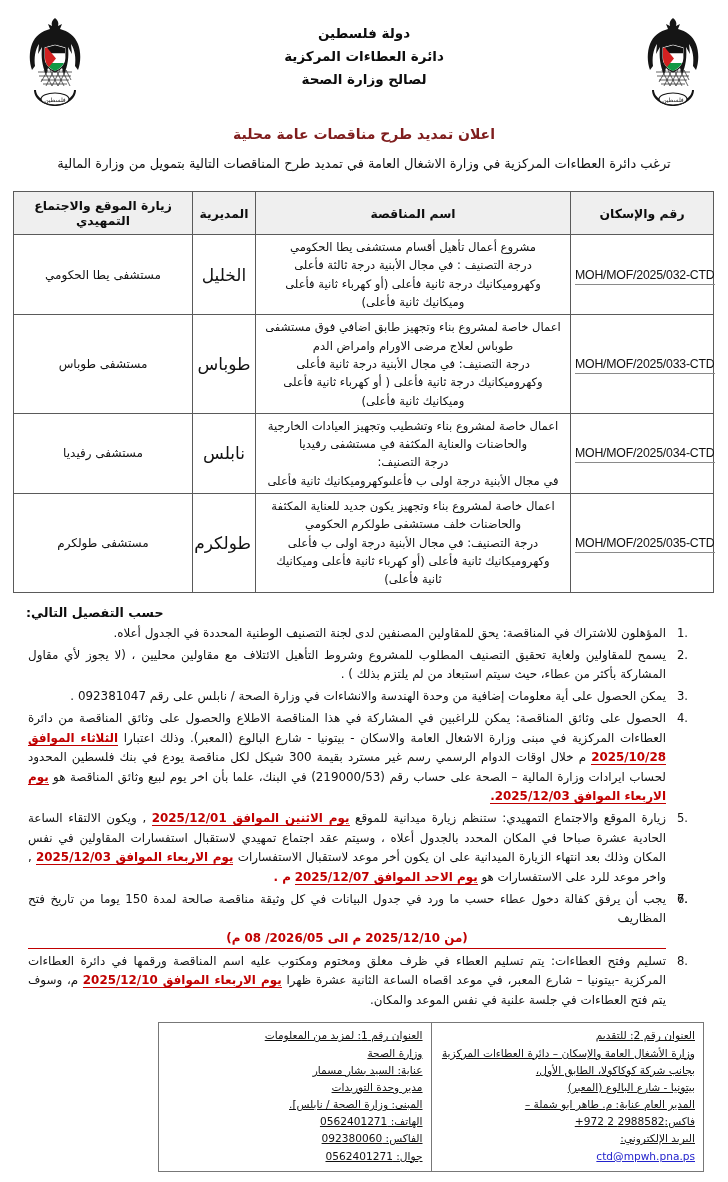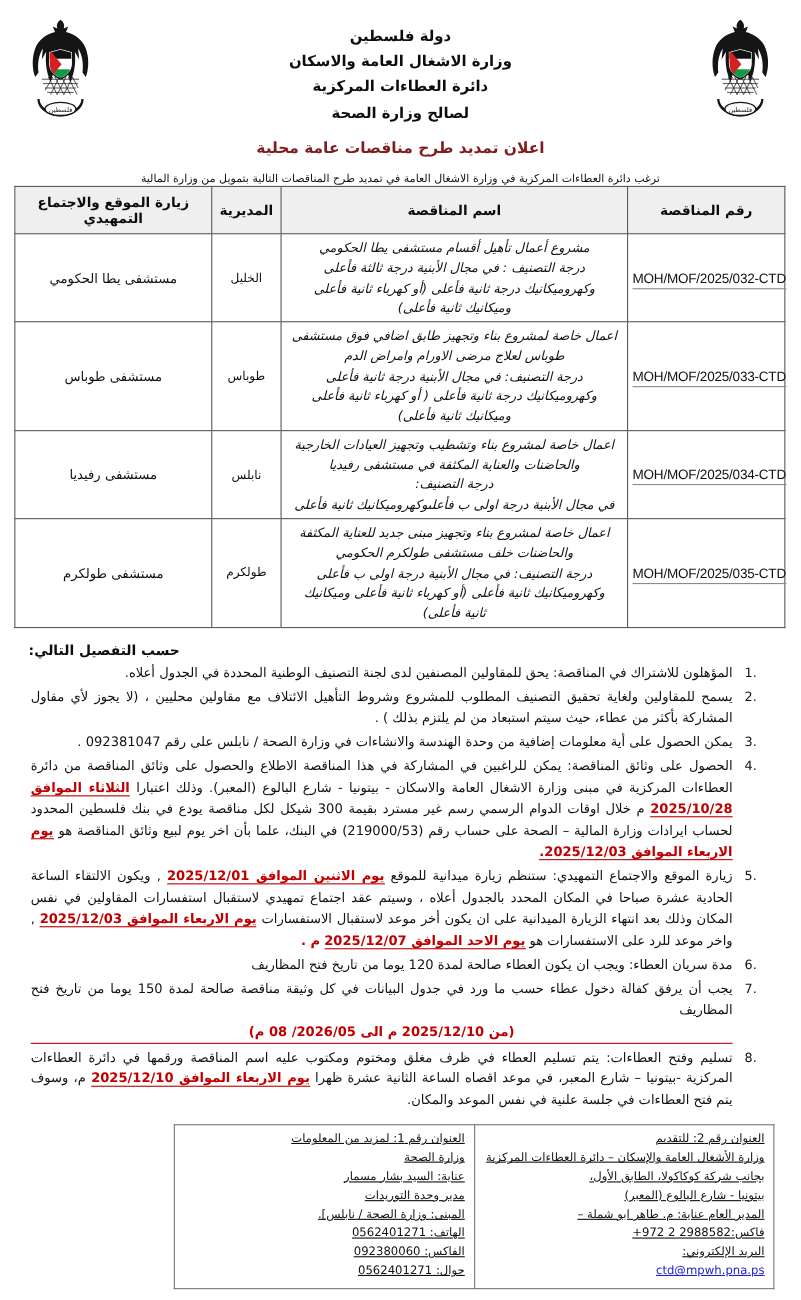--- a/index.html
+++ b/index.html
@@ -54,23 +54,23 @@
 
   .announce-title {
     text-align: center;
     font-weight: bold;
     font-size: 14px;
     margin-top: 12px;
     color: #7f1d1d;
   }
   .announce-sub {
     text-align: center;
-    font-size: 10px;
+    font-size: 13px;
     margin-top: 14px;
-    margin-bottom: 1px;
+    margin-bottom: 20px;
     color: #111;
   }
 
   
   table.tenders {
     width: 700px;
     margin: 0 auto;
     border-collapse: collapse;
     table-layout: fixed;
     border: 1.6px solid #4a4a4a;
@@ -104,25 +104,24 @@
   }
   td.tender-no span.uline {
     border-bottom: 1.1px solid #8a8a8a;
     padding-bottom: 2px;
   }
   td.tender-name {
     font-size: 11.6px;
     line-height: 1.58;
     text-align: center;
     padding: 7px 6px;
-    font-style: italic;
   }
   td.tender-name .l { display: block; }
   td.directorate {
-    font-size: 11px;
+    font-size: 17px;
   }
   td.visit {
     font-size: 12px;
   }
 
   
   .detail-head {
     text-align: left;
     font-weight: bold;
     font-size: 12.6px;
@@ -223,21 +222,20 @@
         <g>
           <path d="M10 76 C10 86 22 92 31 92 C40 92 52 86 52 76 L50 76 C50 84 39 89 31 89 C23 89 12 84 12 76 Z" fill="#151515"></path>
           <ellipse cx="31" cy="85" rx="14" ry="6" fill="#ffffff" stroke="#151515" stroke-width="1.2"></ellipse>
           <text x="31" y="88" font-size="6" text-anchor="middle" fill="#151515" font-family="DejaVu Sans">فلسطين</text>
         </g>
       </svg>
     </div>
 
     <div class="header-titles">
       <div class="line">دولة فلسطين</div>
-      <div class="line">وزارة الاشغال العامة والاسكان</div>
       <div class="line">دائرة العطاءات المركزية</div>
       <div class="line">لصالح وزارة الصحة</div>
     </div>
 
     <div class="emblem">
       <svg viewBox="0 0 62 100" width="62" height="100" aria-hidden="true">
         <g fill="#151515">
           <path d="M31 4 C28 6 27 9 28 12 L24 10 L26 15 C18 17 11 22 8 30 C5 38 5 48 8 56 L11 52 C10 44 11 36 15 30 L14 40 L18 33 C17 42 18 52 22 60 L24 54 C23 46 24 38 27 32 L27 44 L31 36 L35 44 L35 32 C38 38 39 46 38 54 L40 60 C44 52 45 42 44 33 L48 40 L47 30 C51 36 52 44 51 52 L54 56 C57 48 57 38 54 30 C51 22 44 17 36 15 L38 10 L34 12 C35 9 34 6 31 4 Z"></path>
         </g>
         <g transform="translate(20,30)">
@@ -271,21 +269,21 @@
 
   <table class="tenders">
     <colgroup>
       <col class="col-num">
         <col class="col-name">
         <col class="col-dir">
         <col class="col-visit">
     </colgroup>
     <thead>
       <tr>
-        <th>رقم المناقصة</th>
+        <th>رقم والإسكان</th>
         <th>اسم المناقصة</th>
         <th>المديرية</th>
         <th>زيارة الموقع والاجتماع التمهيدي</th>
       </tr>
     </thead>
     <tbody>
       <tr>
         <td class="tender-no"><span class="uline">MOH/MOF/2025/032-CTD</span></td>
         <td class="tender-name">
           <span class="l">مشروع أعمال تأهيل أقسام مستشفى يطا الحكومي</span>
@@ -315,21 +313,21 @@
           <span class="l">والحاضنات والعناية المكثفة في مستشفى رفيديا</span>
           <span class="l">درجة التصنيف:</span>
           <span class="l">في مجال الأبنية درجة اولى ب  فأعلىوكهروميكانيك ثانية فأعلى</span>
         </td>
         <td class="directorate">نابلس</td>
         <td class="visit">مستشفى رفيديا</td>
       </tr>
       <tr>
         <td class="tender-no"><span class="uline">MOH/MOF/2025/035-CTD</span></td>
         <td class="tender-name">
-          <span class="l">اعمال خاصة لمشروع بناء  وتجهيز مبنى جديد للعناية المكثفة</span>
+          <span class="l">اعمال خاصة لمشروع بناء  وتجهيز يكون جديد للعناية المكثفة</span>
           <span class="l">والحاضنات خلف مستشفى طولكرم الحكومي</span>
           <span class="l">درجة التصنيف: في مجال الأبنية درجة اولى ب فأعلى</span>
           <span class="l">وكهروميكانيك ثانية فأعلى (أو كهرباء ثانية فأعلى وميكانيك</span>
           <span class="l">ثانية فأعلى)</span>
         </td>
         <td class="directorate">طولكرم</td>
         <td class="visit">مستشفى طولكرم</td>
       </tr>
     </tbody>
   </table>
@@ -346,21 +344,21 @@
       <span class="hl">يوم الاربعاء  الموافق 2025/12/03.</span>
     </li>
     <li><span>زيارة الموقع والاجتماع التمهيدي: ستنظم زيارة ميدانية للموقع</span>
       <span class="hl">يوم الاثنين الموافق 2025/12/01</span>
       <span>, ويكون الالتقاء الساعة الحادية عشرة صباحا في المكان المحدد بالجدول أعلاه ، وسيتم عقد اجتماع تمهيدي لاستقبال استفسارات المقاولين في نفس المكان وذلك بعد انتهاء الزيارة الميدانية على ان يكون أخر موعد لاستقبال الاستفسارات</span>
       <span class="hl">يوم الاربعاء الموافق 2025/12/03</span>
       <span> ,  واخر موعد للرد على الاستفسارات هو</span>
       <span class="hl">يوم الاحد الموافق  2025/12/07</span>
       <span class="hl-plain">م .</span>
     </li>
-    <li><span>مدة سريان العطاء: ويجب ان يكون العطاء صالحة لمدة 120 يوما من تاريخ فتح المظاريف</span>
+    <li>
     </li>
     <li><span>يجب أن يرفق كفالة دخول عطاء حسب ما ورد في جدول البيانات في كل وثيقة مناقصة صالحة لمدة 150 يوما من تاريخ فتح المظاريف</span>
       <span class="hl ctr">(من 2025/12/10 م  الى 2026/05/ 08 م)</span>
     </li>
     <li><span>تسليم وفتح العطاءات: يتم تسليم العطاء في ظرف مغلق ومختوم ومكتوب عليه اسم المناقصة ورقمها في دائرة العطاءات المركزية -بيتونيا – شارع المعبر، في موعد اقصاه الساعة الثانية عشرة ظهرا</span>
       <span class="hl">يوم الاربعاء الموافق 2025/12/10</span>
       <span>م، وسوف يتم فتح العطاءات في جلسة علنية في نفس الموعد والمكان.</span>
     </li>
   </ol>
 

